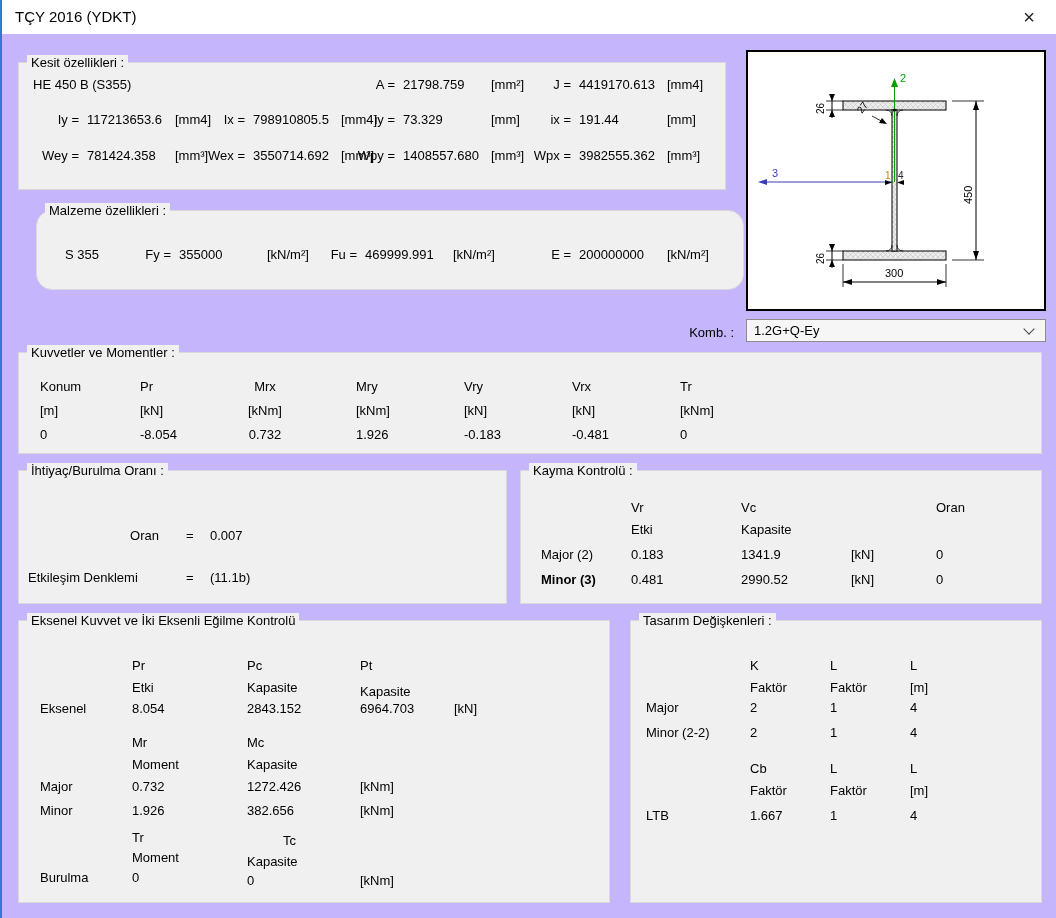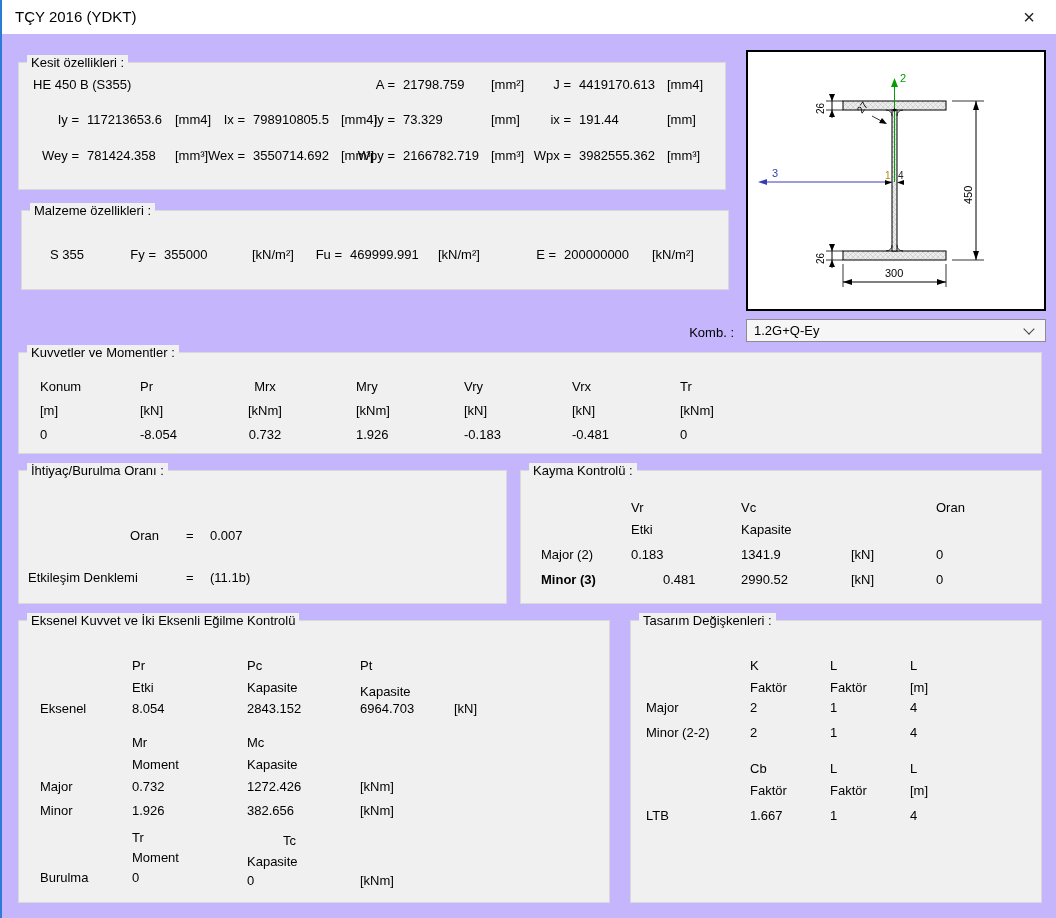--- a/index.html
+++ b/index.html
@@ -84,31 +84,31 @@
       <span class="cv">781424.358</span>
       <span class="cu">[mm³]</span>
     </div>
     <div class="cell" style="left:178px;top:85px;">
       <span class="cl3">Wex =</span>
       <span class="cv">3550714.692</span>
       <span class="cu">[mm³]</span>
     </div>
     <div class="cell" style="left:328px;top:85px;">
       <span class="cl3">Wpy =</span>
-      <span class="cv">2166782.719</span>
+      <span class="cv">1408557.680</span>
       <span class="cu">[mm³]</span>
     </div>
     <div class="cell" style="left:504px;top:85px;">
       <span class="cl3">Wpx =</span>
       <span class="cv">3982555.362</span>
       <span class="cu">[mm³]</span>
     </div>
   </div>
 
-  <div class="group" style="left:19px;top:210px;width:708px;height:80px;">
+  <div class="group" style="left:34px;top:210px;width:708px;height:80px;border-radius:16px;">
     <span class="gtitle">Malzeme özellikleri :</span>
     <span class="t" style="left:28px;top:36px;">S 355</span>
     <div class="cell" style="left:100px;top:36px;">
       <span class="clm">Fy =</span>
       <span class="cv">355000</span>
       <span class="cuw">[kN/m²]</span>
     </div>
     <div class="cell" style="left:286px;top:36px;">
       <span class="clm">Fu =</span>
       <span class="cv">469999.991</span>
@@ -249,21 +249,21 @@
     <span class="t" style="left:110px;top:51px;">Etki</span>
     <span class="t" style="left:220px;top:51px;">Kapasite</span>
 
     <span class="t" style="left:20px;top:76px;">Major (2)</span>
     <span class="t" style="left:110px;top:76px;">0.183</span>
     <span class="t" style="left:220px;top:76px;">1341.9</span>
     <span class="t" style="left:330px;top:76px;">[kN]</span>
     <span class="t" style="left:415px;top:76px;">0</span>
 
     <span class="t" style="left:20px;top:101px;font-weight:bold;">Minor (3)</span>
-    <span class="t" style="left:110px;top:101px;margin-left:32px;">0.481</span>
+    <span class="t" style="left:110px;top:101px;">0.481</span>
     <span class="t" style="left:220px;top:101px;">2990.52</span>
     <span class="t" style="left:330px;top:101px;">[kN]</span>
     <span class="t" style="left:415px;top:101px;">0</span>
   </div>
 
   <div class="group" style="left:16px;top:620px;width:592px;height:283px;">
     <span class="gtitle">Eksenel Kuvvet ve İki Eksenli Eğilme Kontrolü</span>
 
     <span class="t" style="left:113px;top:37px;">Pr</span>
     <span class="t" style="left:228px;top:37px;">Pc</span>

